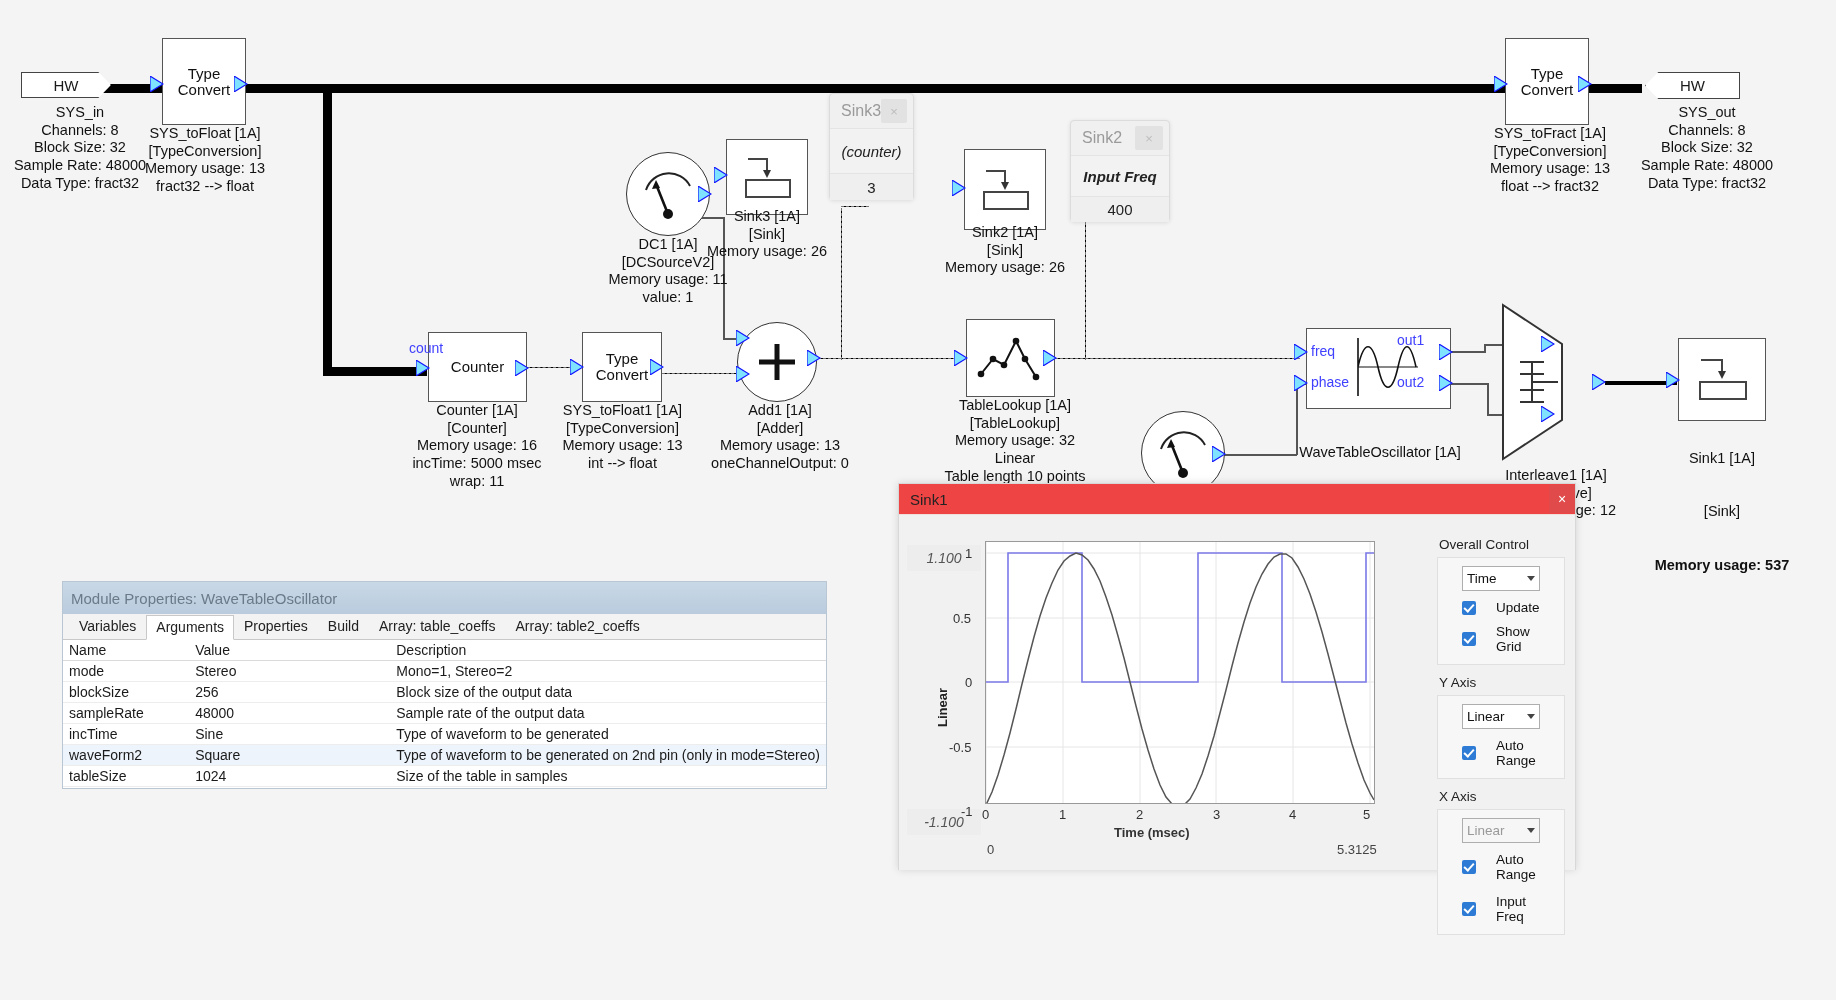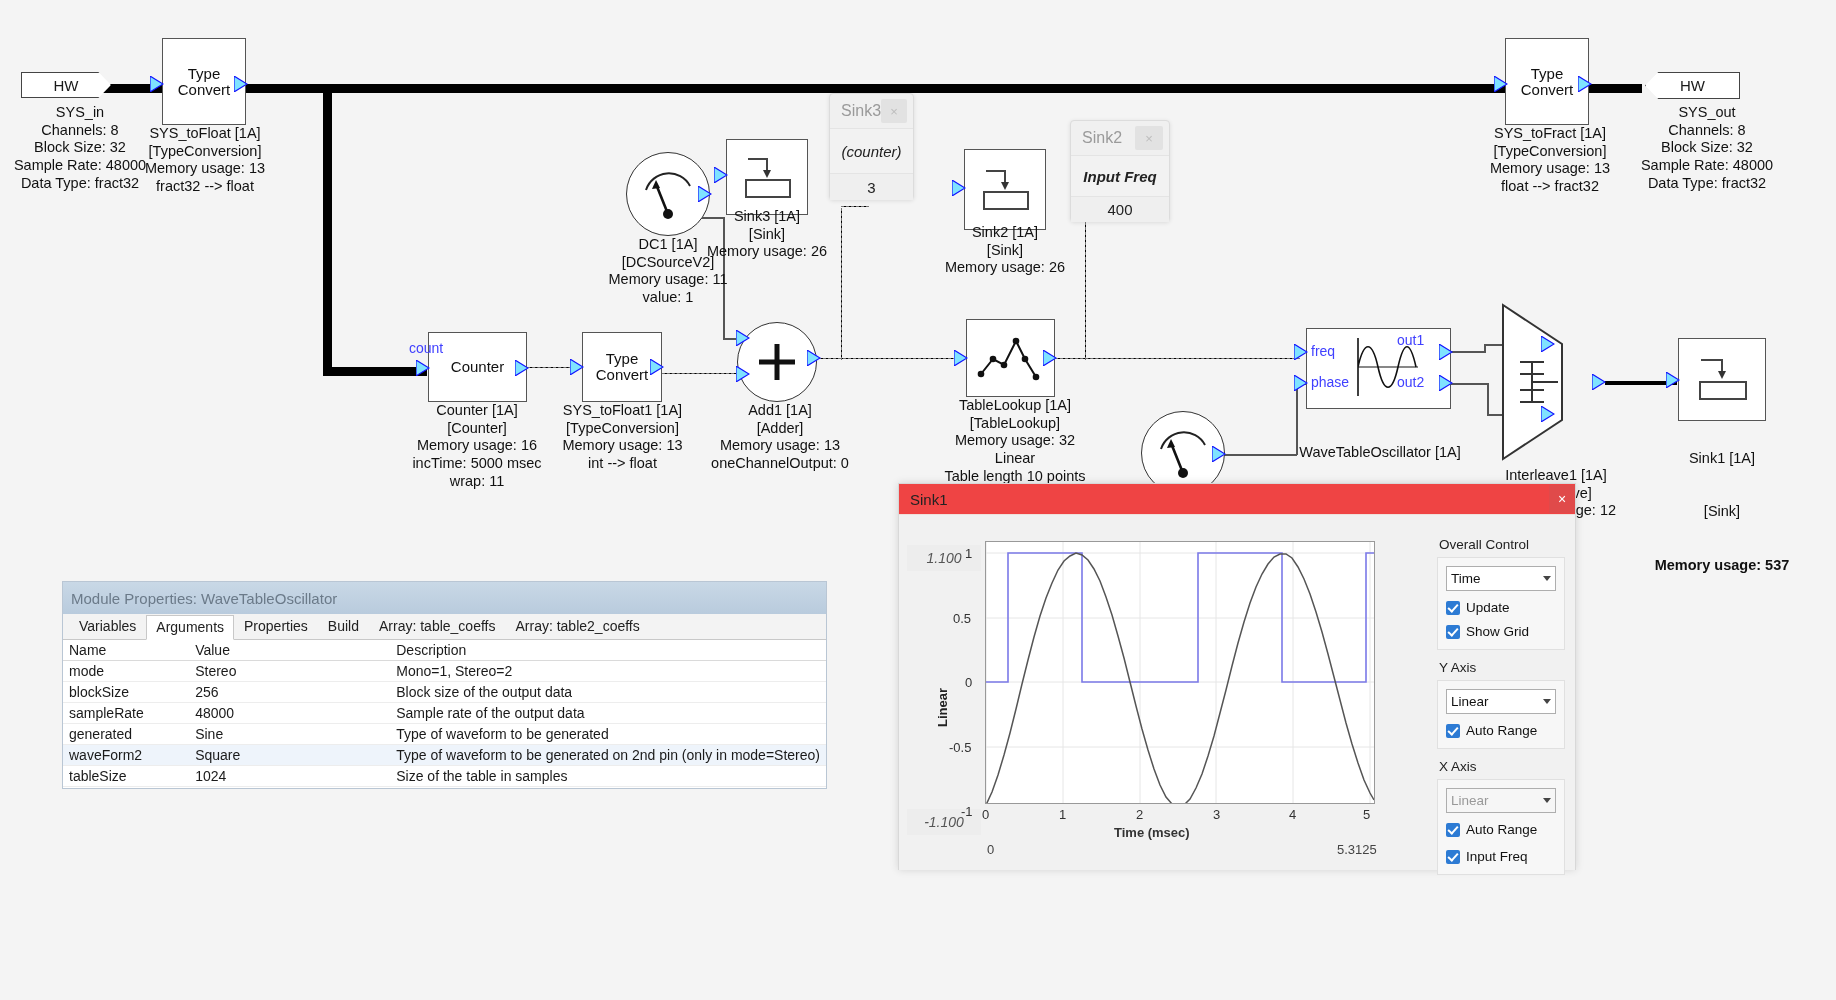--- a/index.html
+++ b/index.html
@@ -89,26 +89,26 @@
   .sink-body{position:relative;height:355px;background:#f1f1f1;}
   .plotarea{position:absolute;left:86px;top:26px;width:390px;height:263px;background:#fff;
      border:1px solid #999;box-sizing:border-box;}
   .axlabel{position:absolute;font-size:13px;color:#333;}
   .ylabel-rot{position:absolute;transform:rotate(-90deg);transform-origin:left top;
      font-size:13px;color:#222;font-weight:bold;}
   .rangebox{position:absolute;left:8px;width:74px;height:26px;background:#ededed;
      display:flex;align-items:center;justify-content:center;font-size:14px;color:#555;font-style:italic;}
   .ctrlpanel{position:absolute;right:10px;top:22px;width:128px;}
   .ctrlhead{font-size:13.5px;color:#222;margin:0 0 5px 2px;}
-  .ctrlbox{background:#f7f7f7;border:1px solid #e0e0e0;padding:8px 8px 10px;margin-bottom:10px;}
+  .ctrlbox{background:#f7f7f7;border:1px solid #e0e0e0;padding:8px 24px 10px;margin-bottom:10px;}
   .selectbox{width:100%;height:25px;background:#fff;border:1px solid #aeaeae;
      box-sizing:border-box;display:flex;align-items:center;padding:0 4px;font-size:13.5px;
      justify-content:space-between;color:#111;}
   .selectbox.dim{color:#999;background:#f6f6f6;}
-  .chk{display:flex;align-items:center;gap:6px;margin-top:9px;font-size:13.5px;color:#111;}
+  .chk{display:flex;align-items:center;gap:20px;margin-top:9px;font-size:13.5px;color:#111;}
   .cbox{width:14px;height:14px;background:#2d7bd4;border-radius:2px;position:relative;flex:0 0 auto;}
   .cbox:after{content:"";position:absolute;left:4px;top:1px;width:4px;height:8px;
      border:solid #fff;border-width:0 2px 2px 0;transform:rotate(42deg);}
   .caret{width:0;height:0;border-left:4px solid transparent;border-right:4px solid transparent;
      border-top:5px solid #444;}
   .foot-left,.foot-right{position:absolute;bottom:13px;font-size:13px;color:#444;}
 </style>
 </head>
 <body>
 
@@ -482,21 +482,21 @@
           <td>blockSize</td>
           <td>256</td>
           <td>Block size of the output data</td>
         </tr>
         <tr>
           <td>sampleRate</td>
           <td>48000</td>
           <td>Sample rate of the output data</td>
         </tr>
         <tr>
-          <td>generated</td>
+          <td>incTime</td>
           <td>Sine</td>
           <td>Type of waveform to be generated</td>
         </tr>
         <tr class="sel">
           <td>waveForm2</td>
           <td>Square</td>
           <td>Type of waveform to be generated on 2nd pin (only in mode=Stereo)</td>
         </tr>
         <tr>
           <td>tableSize</td>

